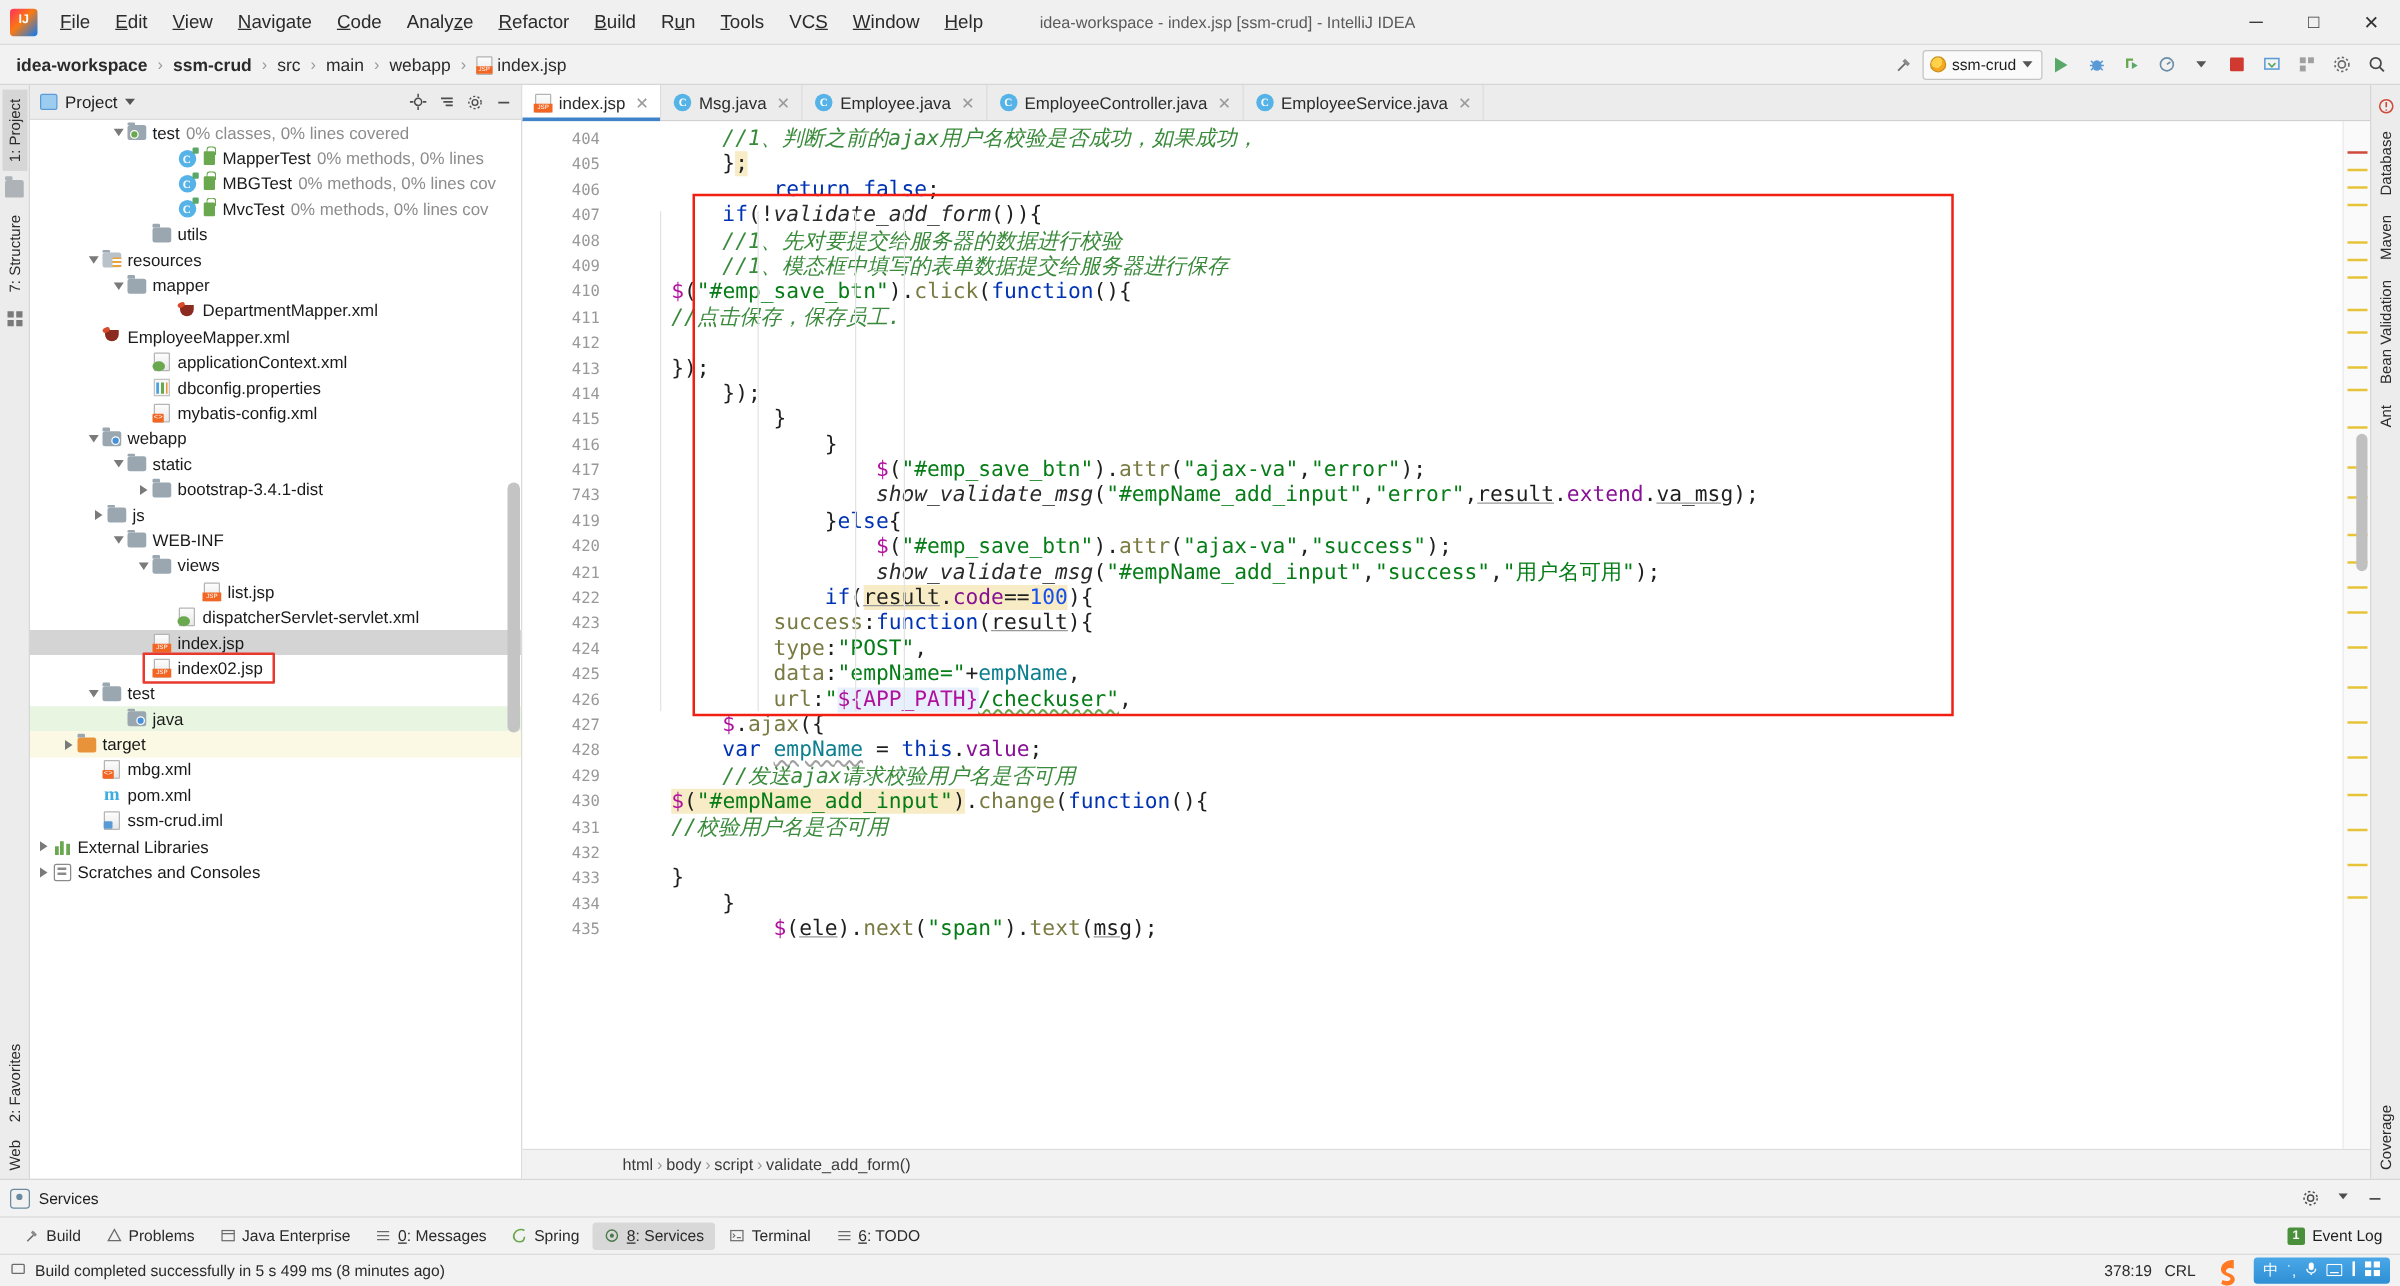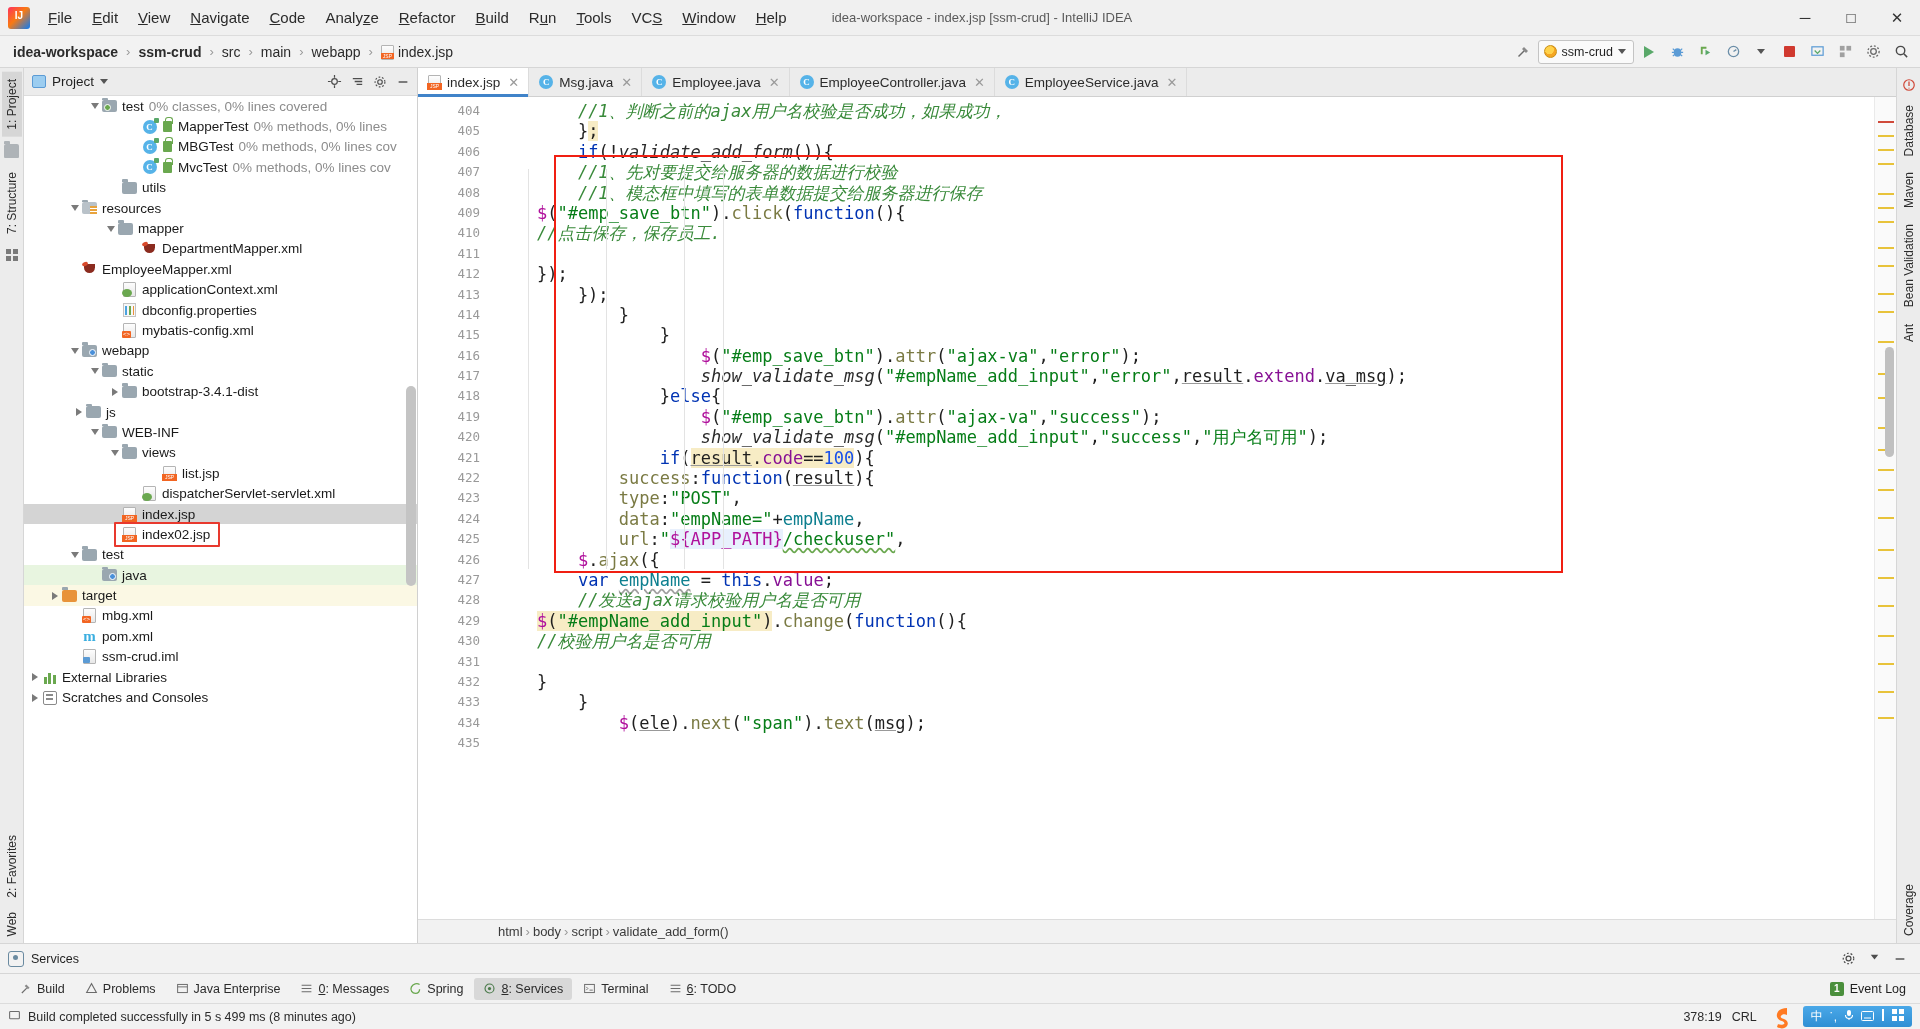--- a/index.html
+++ b/index.html
@@ -538,21 +538,21 @@
           </div>
           <div class="node" style="padding-left: 44px;">
             <span class="arrow">
               <span class="t-down"></span>
             </span>
             <span class="ico">
               <span class="i-folder res"></span>
             </span>
             <span class="nlabel">resources</span>
           </div>
-          <div class="node" style="padding-left: 80px;">
+          <div class="node" style="padding-left: 64px;">
             <span class="arrow">
               <span class="t-down"></span>
             </span>
             <span class="ico">
               <span class="i-folder"></span>
             </span>
             <span class="nlabel">mapper</span>
           </div>
           <div class="node" style="padding-left: 104px;">
             <span class="arrow"></span>
@@ -782,21 +782,21 @@
             <div class="gline">408</div>
             <div class="gline">409<span class="fold"></span></div>
             <div class="gline">410</div>
             <div class="gline">411</div>
             <div class="gline">412<span class="fold"></span></div>
             <div class="gline">413</div>
             <div class="gline">414</div>
             <div class="gline">415</div>
             <div class="gline">416<span class="fold"></span></div>
             <div class="gline">417<span class="fold"></span></div>
-            <div class="gline">418</div>
+            <div class="gline">743</div>
             <div class="gline">419</div>
             <div class="gline">420<span class="fold chev"></span></div>
             <div class="gline">421</div>
             <div class="gline">422</div>
             <div class="gline">423<span class="fold chev"></span></div>
             <div class="gline">424<span class="fold chev"></span></div>
             <div class="gline">425<span class="fold chev"></span></div>
             <div class="gline">426<span class="fold chev"></span></div>
             <div class="gline">427</div>
             <div class="gline">428</div>
@@ -804,20 +804,21 @@
             <div class="gline">430<span class="fold"></span></div>
             <div class="gline">431<span class="fold chev"></span></div>
             <div class="gline">432<span class="fold"></span></div>
             <div class="gline">433</div>
             <div class="gline">434</div>
             <div class="gline">435</div>
           </div>
         <div class="code-wrap" id="codewrap">
           <div class="cline">        <span class="c-cmt">//1、判断之前的ajax用户名校验是否成功，如果成功，</span></div>
             <div class="cline">        }<span class="hl">;</span></div>
+            <div class="cline">            <span class="c-kw">return</span> <span class="c-kw">false</span>;</div>
             <div class="cline">        <span class="c-kw">if</span>(!<span class="c-fni">validate_add_form</span>()){</div>
             <div class="cline">        <span class="c-cmt">//1、先对要提交给服务器的数据进行校验</span></div>
             <div class="cline">        <span class="c-cmt">//1、模态框中填写的表单数据提交给服务器进行保存</span></div>
             <div class="cline">    <span class="c-dollar">$</span>(<span class="c-str">"#emp_save_btn"</span>).<span class="c-fn">click</span>(<span class="c-kw">function</span>(){</div>
             <div class="cline">    <span class="c-cmt">//点击保存，保存员工.</span></div>
             <div class="cline">&nbsp;</div>
             <div class="cline">    });</div>
             <div class="cline">        });</div>
             <div class="cline">            }</div>
             <div class="cline">                }</div>

